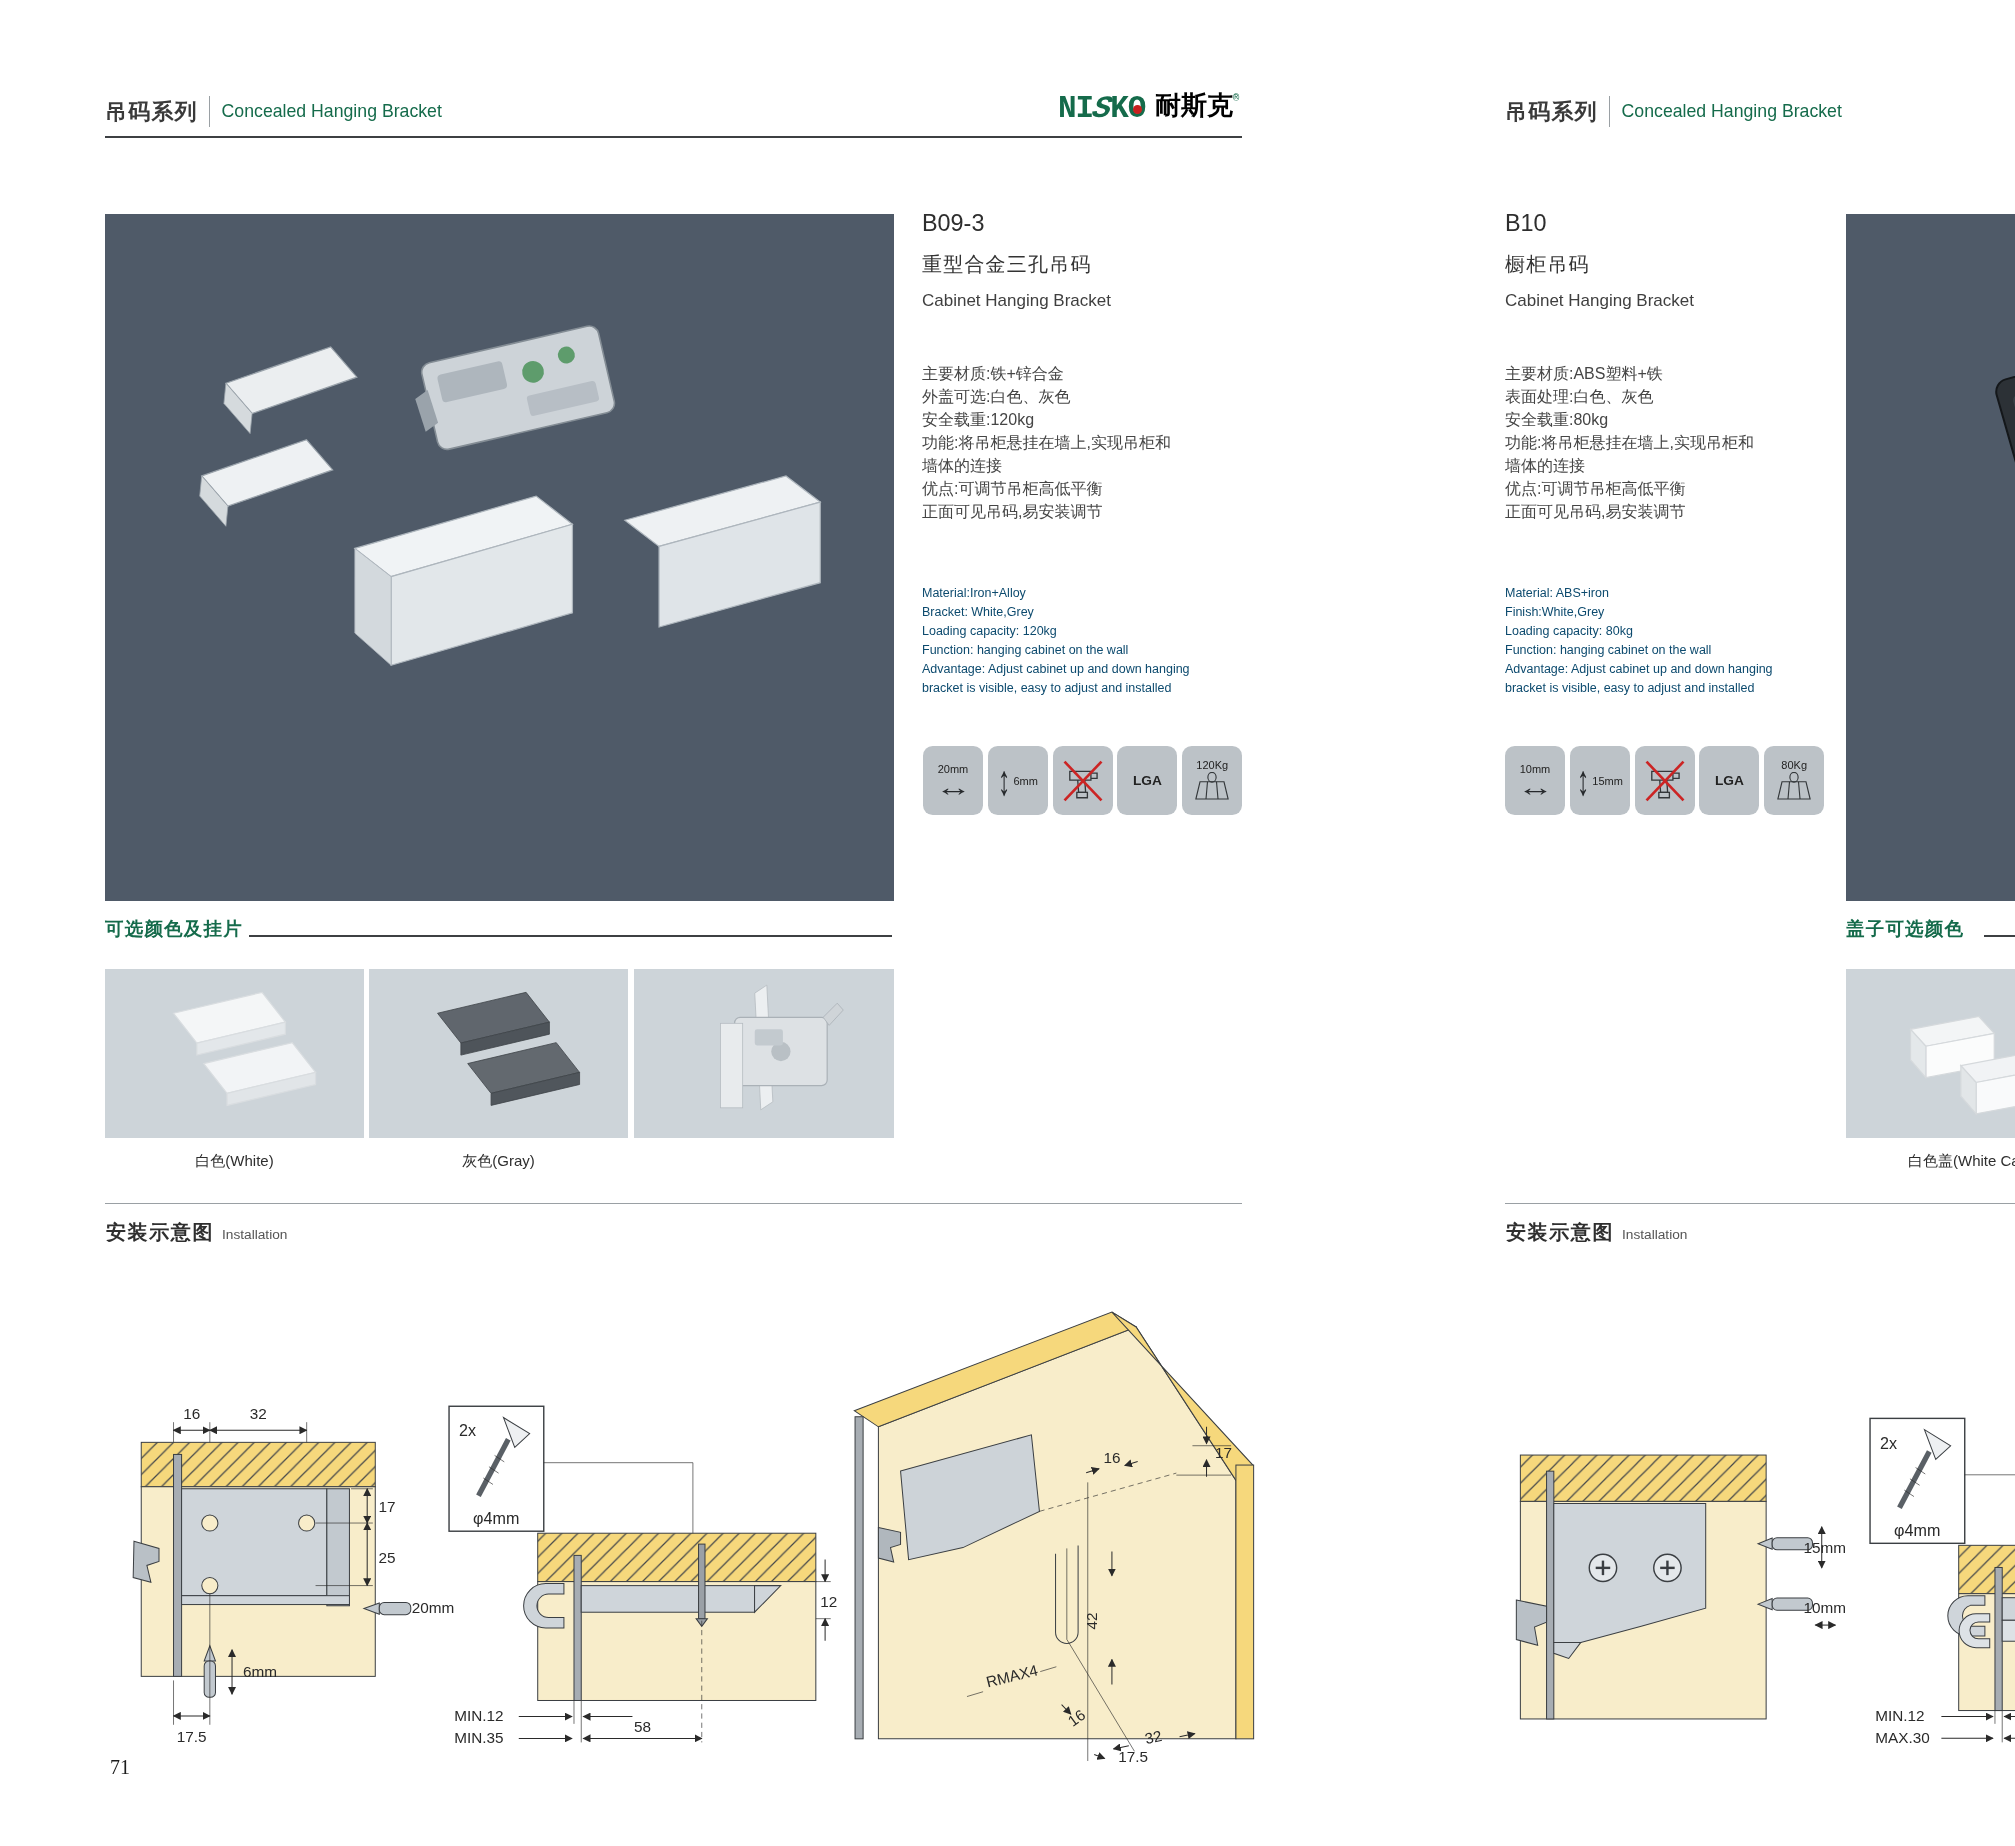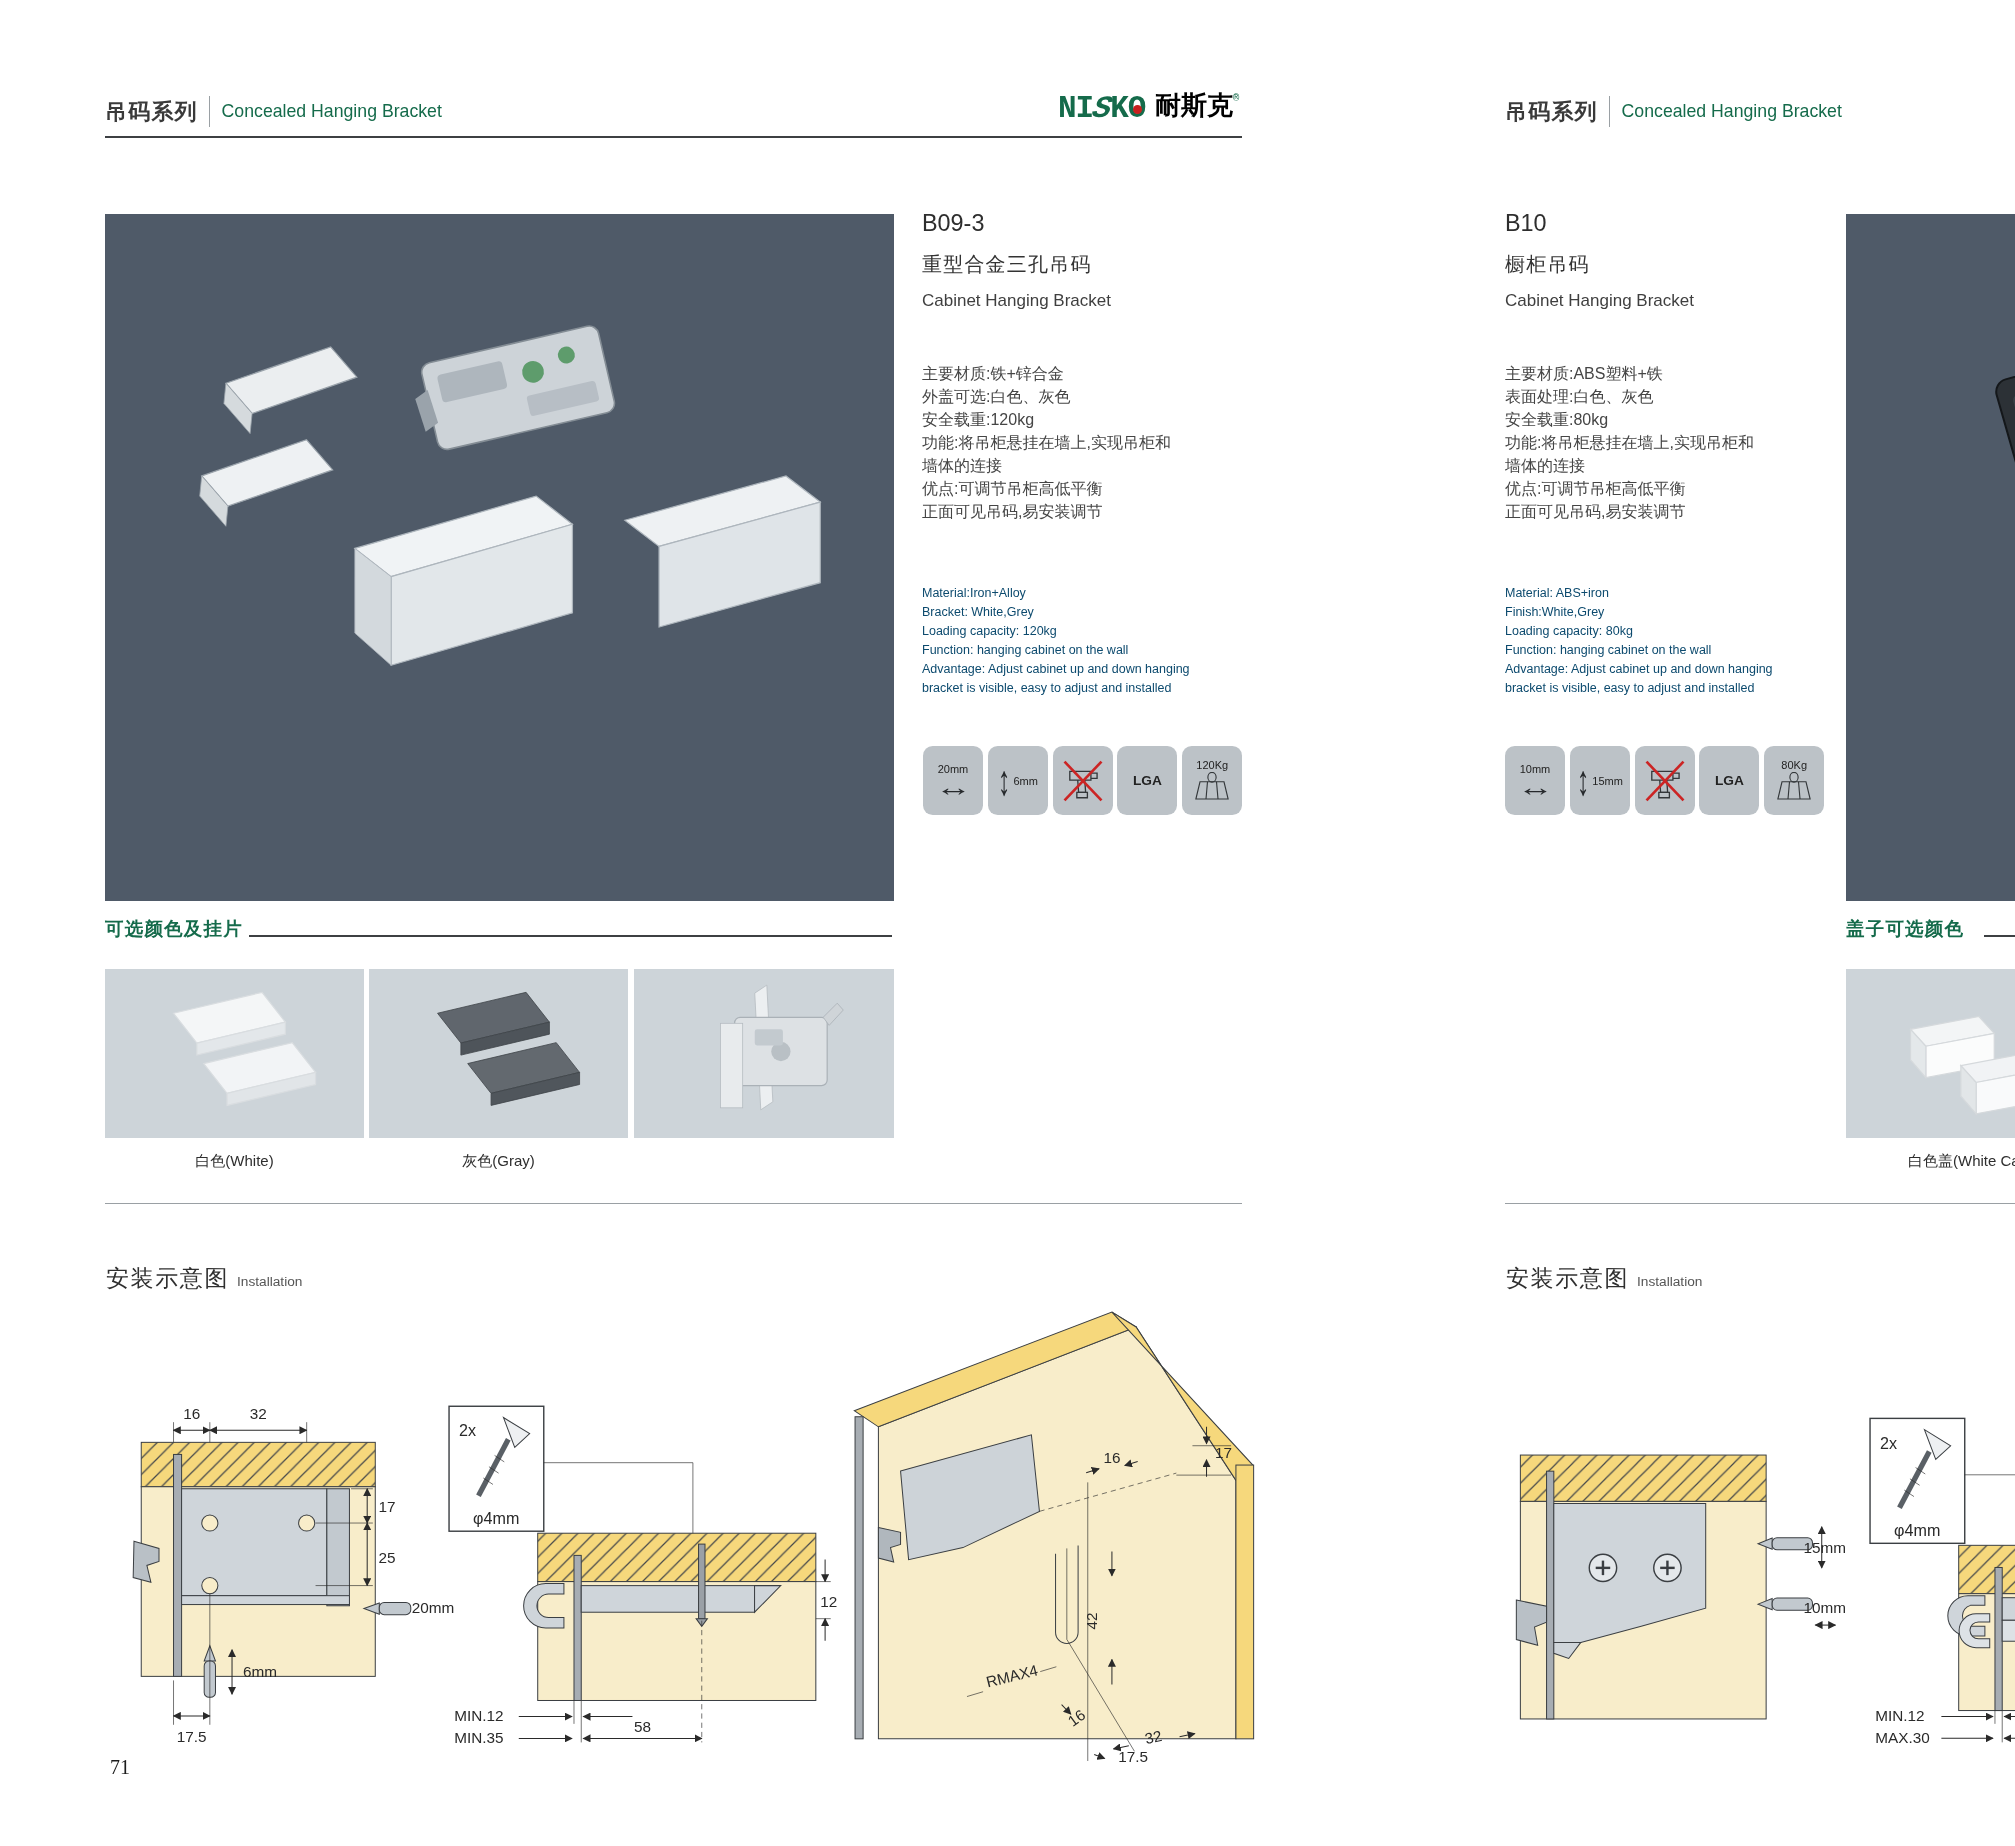--- a/index.html
+++ b/index.html
@@ -45,21 +45,21 @@
   .arrow-glyph{font-size:25px;color:#26292c;line-height:.9;display:inline-block;transform:scaleX(1.5);}
   .arrow-glyph.v{transform:scaleY(1.7);}
 
   
   .sec-head{font-size:18.5px;font-weight:bold;color:#156b4b;letter-spacing:1.2px;}
   .sec-line{height:2px;background:#3d4043;}
   .swatch{position:absolute;top:0;background:#cdd4d9;}
   .swatch-label{font-size:15px;color:#2e2e2e;text-align:center;}
   .divider{height:0.8px;background:#9aa0a4;}
   .inst-head{display:flex;align-items:baseline;}
-  .inst-zh{font-size:23px;font-weight:normal;color:#2f2f2f;letter-spacing:1.6px;margin-top:44px;}
+  .inst-zh{font-size:20px;font-weight:bold;color:#2f2f2f;letter-spacing:1.6px;}
   .inst-en{font-size:13.7px;color:#555;margin-left:8px;}
   .pagenum{font-family:"Liberation Serif","DejaVu Serif",serif;font-size:20px;color:#1c1c1c;}
 
   
   svg{font-family:"Liberation Sans","DejaVu Sans",sans-serif;}
   .ol{stroke:#3b3f43;stroke-width:2.5px;}
   .ol3{stroke:#3b3f43;stroke-width:3.5px;}
   .dl{stroke:#2a2a2a;stroke-width:2.5px;fill:none;}
   .tl{stroke:#2a2a2a;stroke-width:1.6px;fill:none;}
   .dash{stroke-dasharray:13 10;}

